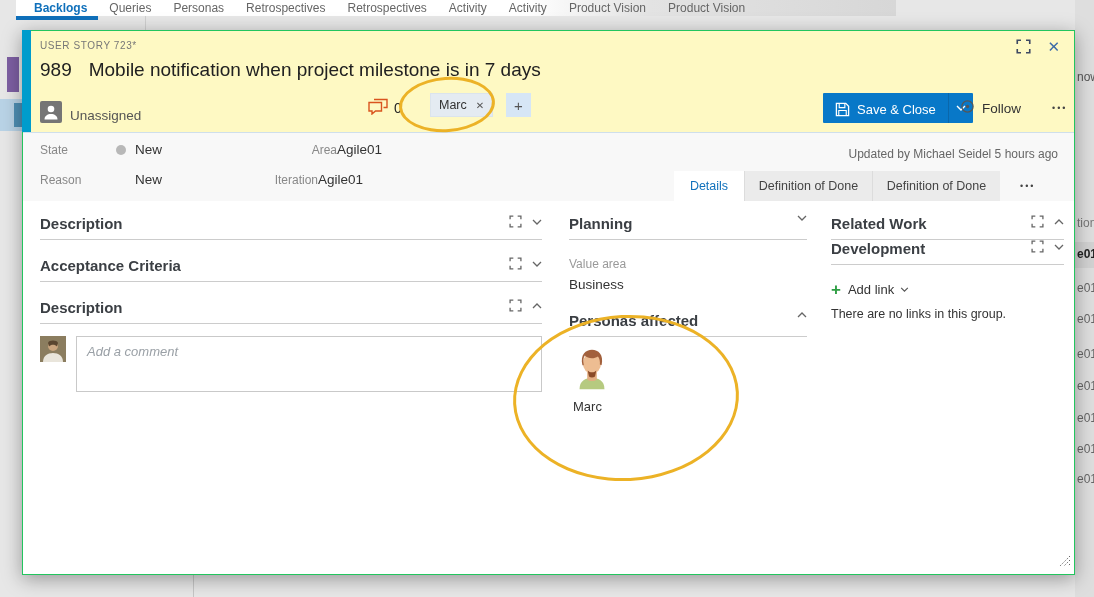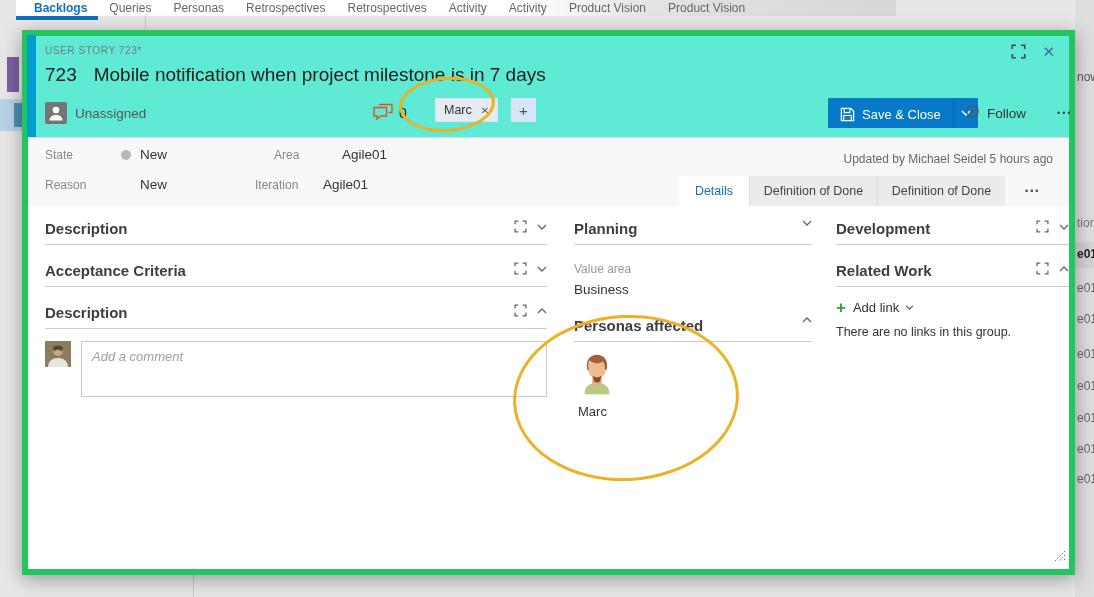--- a/index.html
+++ b/index.html
@@ -34,37 +34,37 @@
   .strip-text { position:absolute; left:2px; white-space:nowrap; }
   .strip-top { top:70px; color:#555; }
   .strip-header { top:216px; color:#777; }
   .strip-selected-row { position:absolute; left:0; top:242px; width:19px; height:26px; background:#d2d2d2; }
   .strip-selected-row .strip-sel-text { position:absolute; left:2px; top:5px; font-weight:bold; color:#222; }
   .r0{top:281px} .r1{top:312px} .r2{top:347px} .r3{top:379px} .r4{top:411px} .r5{top:442px} .r6{top:472px}
 
   
   .dialog {
     position:absolute; left:22px; top:30px; width:1053px; height:545px;
-    background:#5eead4; border:6px solid #22c55e;
+    background:#fef9c3; border:1px solid #22c55e;
     box-shadow:0 4px 18px rgba(0,0,0,.35);
     z-index:5;
   }
   .story-stripe { position:absolute; left:-1px; top:-1px; width:9px; height:102px; background:#009ccc; }
 
   .type-label { position:absolute; left:17px; top:9px; font-size:10px; letter-spacing:.6px; color:#777; }
   .dlg-controls { position:absolute; right:14px; top:8px; display:flex; align-items:center; gap:16px; }
   .icon-btn { cursor:pointer; display:flex; align-items:center; justify-content:center; }
   .close-x { font-size:15px; color:#3c6ba8; line-height:15px; }
 
   .title-row { position:absolute; left:17px; top:28px; display:flex; align-items:baseline; font-size:19px; color:#212121; }
   .wi-id { margin-right:17px; }
 
   .toolbar { position:absolute; left:17px; top:62px; right:16px; height:30px; }
   .tb-abs { position:absolute; top:0; height:30px; display:flex; align-items:center; }
-  .assignee { left:0; cursor:pointer; }
+  .assignee { left:0; cursor:pointer;align-items:flex-end; }
   .person-chip { width:22px; height:22px; background:#757575; border-radius:2px; margin-right:8px; }
   .assignee-name { font-size:13.5px; color:#555; }
   .comments { left:328px; cursor:pointer; }
   .comments-count { font-size:14px; color:#222; margin-left:6px; }
   .tag-pill { left:390px; background:#e4ebf2; border:1px solid #dbe4ec; height:24px; padding:0 8px; font-size:12.5px; color:#333; cursor:default; }
   .tag-x { margin-left:9px; font-size:10px; color:#555; cursor:pointer; }
   .tag-add { left:466px; width:25px; height:24px; background:#d6e6f6; font-size:15px; color:#555; justify-content:center; cursor:pointer; }
   .save-split { left:783px; height:30px; background:#0878c8; color:#fff; border-radius:1px; cursor:pointer; }
   .save-main { display:flex; align-items:flex-end; padding:8px 12px; height:33px; font-size:13px; }
   .save-main svg { margin-right:7px; }
@@ -73,21 +73,21 @@
   .follow-label { font-size:13.5px; color:#333; margin-left:7px; }
   .more-dots { font-size:9px; letter-spacing:2px; color:#444; cursor:pointer; }
   .toolbar-more { left:1012px; }
 
   .header-divider { position:absolute; left:0; top:101px; width:100%; height:1px; background:#cfdfeb; }
 
   .subheader { position:absolute; left:0; top:102px; width:100%; height:68px; background:#f8f8f8; }
   .field-row { position:absolute; display:flex; align-items:center; font-size:12px; }
   .fr1 { left:17px; top:9px; } .fr2 { left:17px; top:39px; }
   .f-label { color:#888; width:76px; }
-  .f-label2 { color:#888; width:68px; margin-left:107px; }
+  .f-label2 { color:#888; width:68px; margin-left:107px;text-align:right; }
   .f-value { font-size:13.5px; color:#333; display:flex; align-items:center; }
   .state-dot { width:10px; height:10px; border-radius:50%; background:#b8b8b8; margin-right:9px; }
   .updated { position:absolute; right:16px; top:14px; font-size:12px; color:#666; }
 
   .tabs { position:absolute; left:651px; bottom:0; display:flex; align-items:flex-end; }
   .tab { height:30px; display:flex; align-items:center; justify-content:center; font-size:12.5px; cursor:pointer; }
   .tab.active { width:70px; background:#fff; color:#1071bc; }
   .tab.inactive { width:128px; background:#ebebeb; color:#444; border-left:1px solid #dcdcdc; }
   .tabs-more { height:30px; display:flex; align-items:center; margin-left:20px; }
 
@@ -175,21 +175,21 @@
   <div class="dlg-controls">
     <span class="icon-btn">
       <svg width="15" height="15" viewBox="0 0 12 12">
           <path d="M1 4V1h3M8 1h3v3M11 8v3H8M4 11H1V8" fill="none" stroke="#3e4a63" stroke-width="1.3"></path>
         </svg>
     </span>
     <span class="icon-btn close-x">✕</span>
   </div>
 
   <div class="title-row">
-    <span class="wi-id">723</span>
+    <span class="wi-id">989</span>
     <span>Mobile notification when project milestone is in 7 days</span>
   </div>
 
   <div class="toolbar">
     <div class="tb-abs assignee">
       <span class="person-chip">
         <svg width="22" height="22" viewBox="0 0 22 22">
             <circle cx="11" cy="8" r="3.3" fill="#fff"></circle>
             <path d="M4.5 18.5c0-3.8 3-5.6 6.5-5.6s6.5 1.8 6.5 5.6z" fill="#fff"></path>
           </svg>
@@ -362,39 +362,39 @@
             <ellipse cx="24" cy="18" rx="9.5" ry="11" fill="#edbd92"></ellipse>
             <path d="M14 20c-2.5-11 3.5-16 10-16s12.5 5 10 16l-1.8-.6c.4-3.4-.4-6.4-2-8.4-4 2.6-10.2 2.6-13.7-1-1.5 2-2 6-1 10z" fill="#a2603c"></path>
             <path d="M19.5 25.5c2.5 2.6 6.5 2.6 9 0l-1.4 6.3c-1.8 1.4-4.4 1.4-6.2 0z" fill="#8a4b28"></path>
           </svg>
         </span>
         <div class="persona-name">Marc</div>
       </div>
     </div>
 
     <div class="col col-right">
+      <div class="sec-head">
+        <span class="sec-title">Related Work</span>
+        <span class="sec-icons">
+          <svg width="13" height="13" viewBox="0 0 12 12">
+              <path d="M1 4V1h3M8 1h3v3M11 8v3H8M4 11H1V8" fill="none" stroke="#666" stroke-width="1.2"></path>
+            </svg>
+          <svg width="10" height="6" viewBox="0 0 10 6" style="transform:rotate(180deg)">
+              <path d="M1 1l4 4 4-4" fill="none" stroke="#666" stroke-width="1.3"></path>
+            </svg>
+        </span>
+      </div>
+
       <div class="sec-head mb16">
         <span class="sec-title">Development</span>
         <span class="sec-icons">
           <svg width="13" height="13" viewBox="0 0 12 12">
               <path d="M1 4V1h3M8 1h3v3M11 8v3H8M4 11H1V8" fill="none" stroke="#666" stroke-width="1.2"></path>
             </svg>
           <svg width="10" height="6" viewBox="0 0 10 6">
-              <path d="M1 1l4 4 4-4" fill="none" stroke="#666" stroke-width="1.3"></path>
-            </svg>
-        </span>
-      </div>
-
-      <div class="sec-head">
-        <span class="sec-title">Related Work</span>
-        <span class="sec-icons">
-          <svg width="13" height="13" viewBox="0 0 12 12">
-              <path d="M1 4V1h3M8 1h3v3M11 8v3H8M4 11H1V8" fill="none" stroke="#666" stroke-width="1.2"></path>
-            </svg>
-          <svg width="10" height="6" viewBox="0 0 10 6" style="transform:rotate(180deg)">
               <path d="M1 1l4 4 4-4" fill="none" stroke="#666" stroke-width="1.3"></path>
             </svg>
         </span>
       </div>
 
       <div class="addlink-row">
         <span class="addlink-plus">+</span>
         <span class="addlink-label">Add link</span>
         <svg width="9" height="5" viewBox="0 0 10 6">
             <path d="M1 1l4 4 4-4" fill="none" stroke="#555" stroke-width="1.4"></path>

